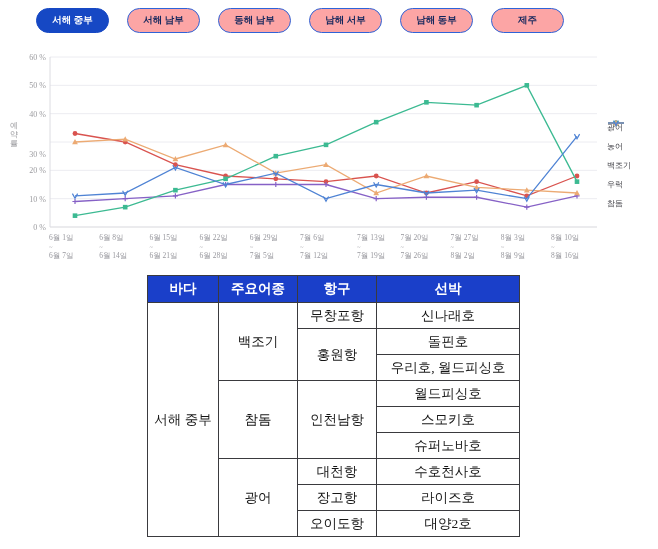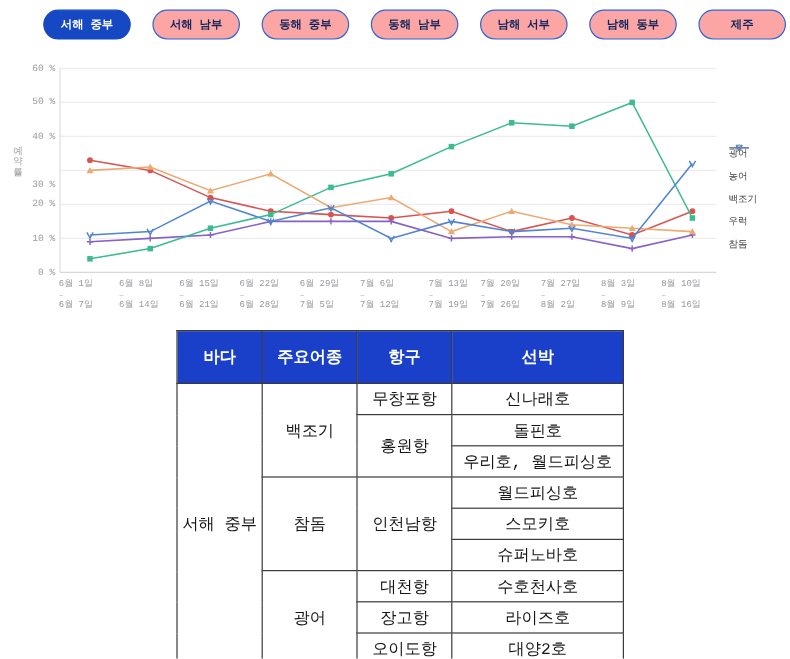--- a/index.html
+++ b/index.html
@@ -1,17 +1,17 @@
 <!DOCTYPE html>
 <html><head>
 <meta charset="utf-8">
 <style>
   html,body{margin:0;padding:0;background:#fff;}
   #app{position:relative;width:658px;height:549px;background:#fff;overflow:hidden;
-       font-family:Liberation Mono, monospace;}
+       font-family:Liberation Serif, serif;}
 
   
   .tabbar{position:absolute;left:36px;top:8px;display:flex;gap:18px;}
   .tab{width:73px;height:25px;border-radius:13px;display:flex;align-items:center;justify-content:center;
        font-size:9.5px;font-weight:bold;box-sizing:border-box;cursor:pointer;
        background:#fca5a5;border:1.5px solid #2f63d8;color:#13265c;}
   .tab.active{background:#1648c4;border:1.5px solid #1648c4;color:#fff;}
 
   
   .chart{position:absolute;left:0;top:50px;width:658px;height:232px;}
@@ -22,32 +22,31 @@
   .xtick{position:absolute;top:183px;width:52px;text-align:left;font-size:7.5px;line-height:9px;color:#98989e;}
   .xtick .sep{font-size:6.5px;color:#b5b5ba;}
   .legend{position:absolute;left:607px;top:68px;}
   .legend-item{display:flex;align-items:center;height:19px;gap:4px;}
   .legend-item span{font-size:8px;color:#3e3e44;white-space:nowrap;}
 
   
   table{position:absolute;left:147px;top:275px;border-collapse:collapse;table-layout:fixed;}
   th,td{border:1px solid #3a3a3e;text-align:center;vertical-align:middle;padding:0 4px;
         font-size:13.5px;color:#151515;height:26px;box-sizing:border-box;white-space:nowrap;}
-  th{background:#1a3fc9;color:#fff;font-weight:bold;height:44px;}
+  th{background:#1a3fc9;color:#fff;font-weight:bold;height:27px;}
   col.c1{width:71px}col.c2{width:79px}col.c3{width:79px}col.c4{width:143px}
 </style>
 </head>
 <body>
 
 <div id="app">
 
   <div class="tabbar">
       <div class="tab active">서해 중부</div>
       <div class="tab">서해 남부</div>
-      <div class="tab">동해 중부</div>
       <div class="tab">동해 남부</div>
       <div class="tab">남해 서부</div>
       <div class="tab">남해 동부</div>
       <div class="tab">제주</div>
     </div>
 
   <div class="chart">
     <svg id="plot" width="658" height="180">
         <line x1="50" y1="177" x2="597" y2="177" stroke="#d7d7dc" stroke-width="1"></line>
         <line x1="50" y1="148.66666666666666" x2="597" y2="148.66666666666666" stroke="#ececf1" stroke-width="1"></line>

